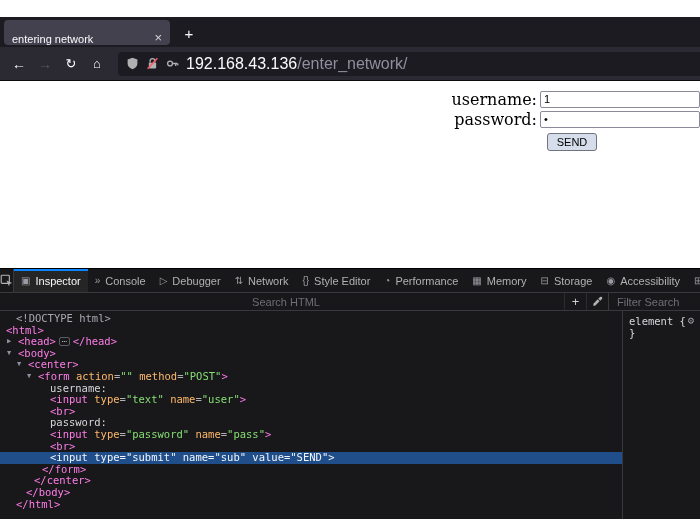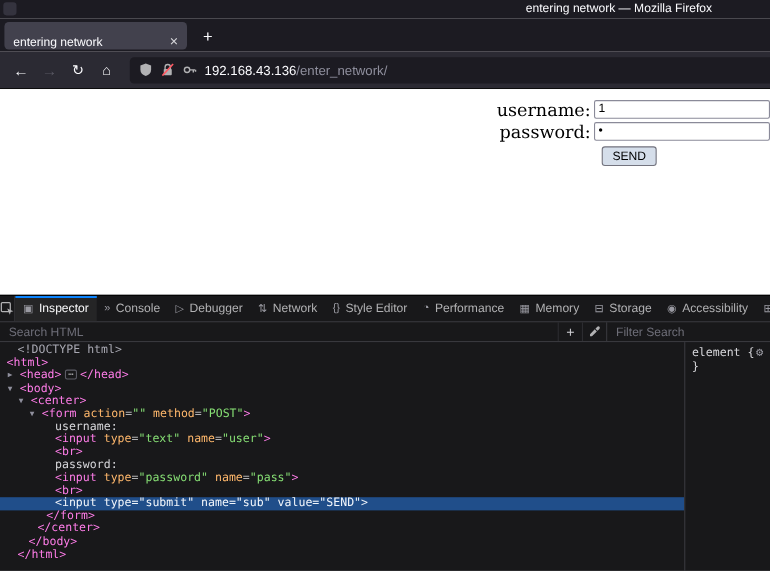--- a/index.html
+++ b/index.html
@@ -20,21 +20,21 @@
             display:flex; align-items:center; justify-content:center; border-radius:4px; }
 
   .navbar { position:absolute; left:0; top:47px; width:700px; height:34px; background:#2b2a33;
             display:flex; align-items:center; padding:0 0 0 8px; border-bottom:1px solid #0c0c0d; }
   .nbtn { width:22px; text-align:center; color:#fbfbfe; font-size:14px; margin-right:4px; }
   .nbtn.disabled { color:#5a5964; }
   .nbtn.sm { font-size:13px; }
   .urlbar { flex:1; height:24px; margin-left:6px; background:#1c1b22; border-radius:4px 0 0 4px;
             display:flex; align-items:center; padding:0 8px; gap:7px; }
   .uicon { display:flex; align-items:center; }
-  .url { font-size:12px; white-space:nowrap;text-align:right; }
+  .url { font-size:16px; white-space:nowrap;text-align:right; }
   .url .dom { color:#fbfbfe; }
   .url .path { color:#8f8f9d; }
 
   
   .page { position:absolute; left:0; top:81px; width:700px; height:187px; background:#fff; }
   .form-wrap { position:absolute; left:444px; top:8px; width:256px; }
   .frow { display:flex; align-items:center; justify-content:flex-end; height:20px; }
   .frow label { font-family:"DejaVu Serif","Liberation Serif",serif; font-size:16px; color:#000; margin-right:3px; }
   .frow input { width:160px; height:17px; border:1px solid #8a8a99; border-radius:2px; background:#fff;
                 font-family:"Liberation Sans",sans-serif; font-size:11px; color:#000; padding:0 3px; }
@@ -47,21 +47,21 @@
               border-top:1px solid #000; color:#b1b1b3; }
   .dt-toolbar { position:absolute; left:0; top:0; width:700px; height:24px; background:#18181a;
                 border-bottom:1px solid #38383d; display:flex; align-items:stretch; overflow:hidden; }
   .pick { width:30px; display:flex; align-items:center; justify-content:center; border-right:1px solid #38383d; }
   .dt-tabs { display:flex; align-items:stretch; }
   .dt-tab { display:flex; align-items:center; gap:5px; padding:0 7px; font-size:11px; color:#b1b1b3; white-space:nowrap; }
   .dt-tab .ticon { font-size:10px; color:#9a9aa2; }
   .dt-tab.active { background:#252526; color:#f9f9fa; box-shadow:inset 0 2px 0 #0a84ff; }
 
   .dt-subbar { position:absolute; left:0; top:24px; width:700px; height:18px; border-bottom:1px solid #38383d; display:flex; }
-  .search-area { width:552px; display:flex; align-items:center; border-right:1px solid #38383d; }
+  .search-area { width:609px; display:flex; align-items:center; border-right:1px solid #38383d;text-align:center; }
   .search-ph { flex:1; font-size:11px; color:#6e6e78; padding-left:8px; white-space:nowrap; overflow:hidden; }
   .mini-btn { width:22px; height:100%; display:flex; align-items:center; justify-content:center;
               color:#cfcfd4; font-size:13px; border-left:1px solid #2c2c30; }
   .filter-area { flex:1; display:flex; align-items:center; }
 
   .dt-body { position:absolute; left:0; top:42px; width:700px; bottom:0; display:flex; }
   .markup-panel { width:622px; overflow:hidden; padding-top:2px;
                   font-family:"DejaVu Sans Mono","Liberation Mono",monospace; font-size:10.5px; }
   .vsplit { width:1px; background:#38383d; }
   .rules-panel { flex:1; position:relative; padding:4px 6px;
@@ -80,24 +80,20 @@
   .mk-text { color:#d7d7db; }
   .mk-doctype { color:#a8a8b2; }
   .mk-ellipsis { display:inline-block; border:1px solid #5c5c66; border-radius:2px; color:#b1b1b3;
                  font-size:8px; line-height:7px; padding:0 2px; margin:0 3px; vertical-align:1px; }
 </style>
 </head>
 <body>
 
 <div class="screen">
 
-  <div class="titlebar">
-    <span class="corner-ico"></span>
-    <span class="wtitle">entering network — Mozilla Firefox</span>
-  </div>
 
   <div class="tabbar">
     <div class="tab">
       <span class="tab-label">entering network</span>
       <span class="tab-close">×</span>
     </div>
     <div class="newtab">+</div>
   </div>
 
   <div class="navbar">

